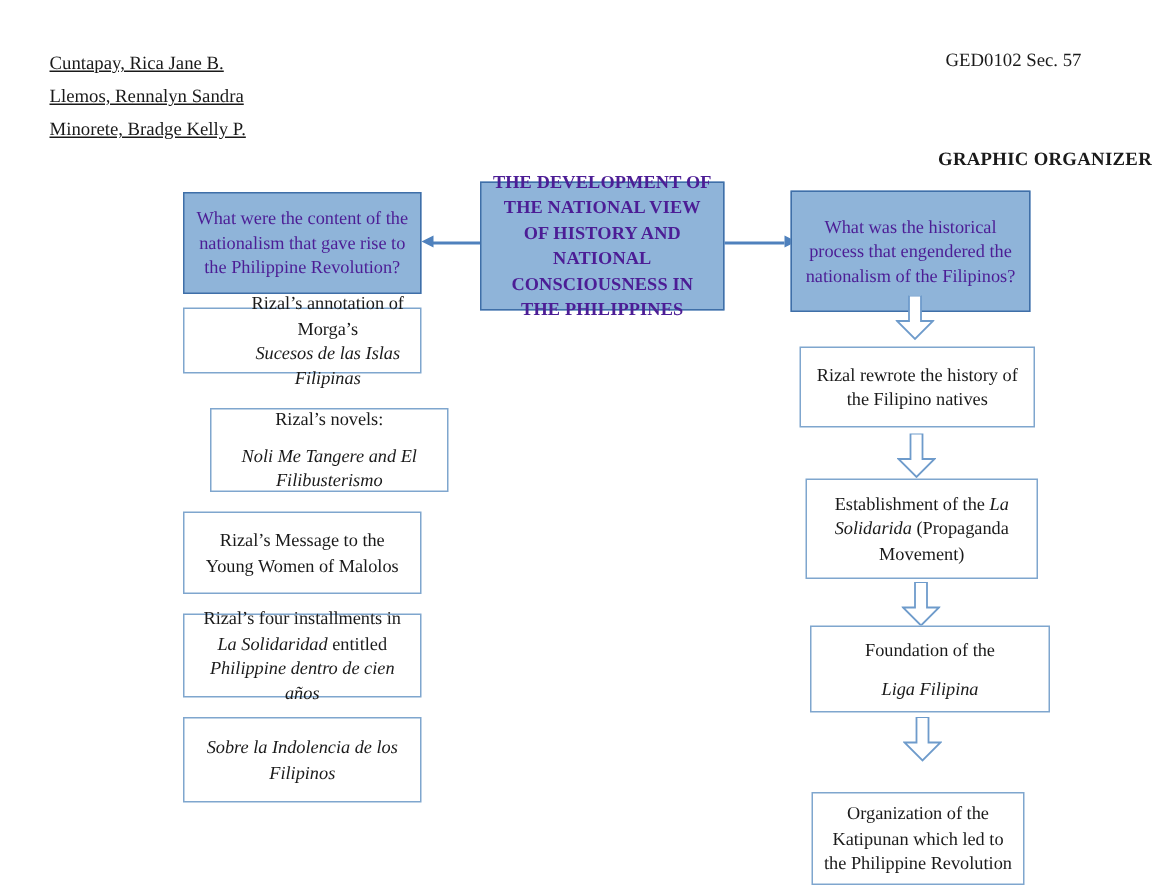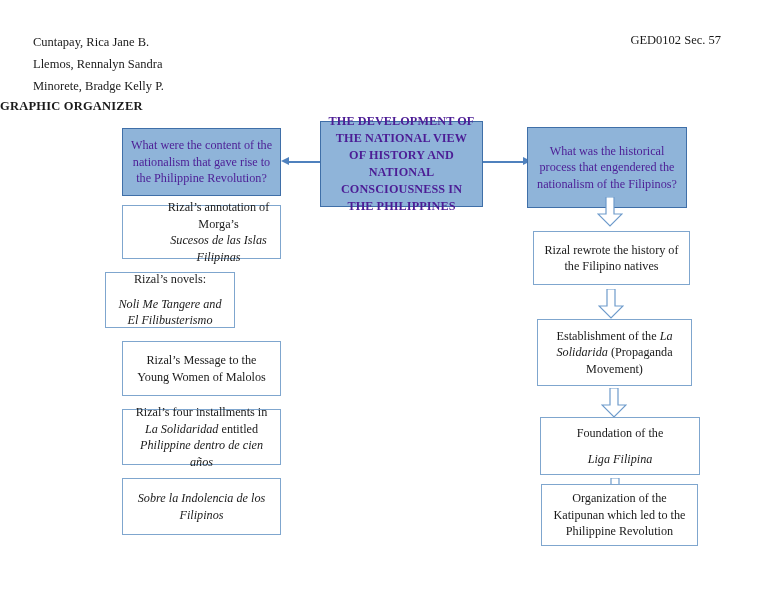--- a/index.html
+++ b/index.html
@@ -24,34 +24,34 @@
   }
 
   
   .hdr-names {
     position: absolute;
     left: 33px;
     top: 31px;
     font-size: 12.5px;
     line-height: 22px;
   }
-  .hdr-names div { white-space: nowrap; }
+  .hdr-names div { white-space: nowrap; text-decoration: underline; }
   .hdr-course {
     position: absolute;
     right: 47px;
     top: 33px;
     font-size: 12.5px;
     white-space: nowrap;
   }
   .doc-title {
     position: absolute;
     left: 0;
     top: 99px;
     width: 768px;
-    text-align: left;
+    text-align: right;
     font-size: 12.5px;
     font-weight: bold;
     letter-spacing: 0.2px;
   }
 
   
   .box {
     position: absolute;
     box-sizing: border-box;
     display: flex;
@@ -124,28 +124,28 @@
 
   <div>
     <div class="hline" style="left:483px; top:161px; width:40px;"></div>
     <div class="arrowhead arrow-right" style="left:523px; top:157px;"></div>
   </div>
 
   <div class="box box-blue" style="left:122px; top:128px; width:159px; height:68px;">
     <div class="inner">What were the content of the nationalism that gave rise to the Philippine Revolution?</div>
   </div>
 
-  <div class="box box-white" style="left:122px; top:205px; width:159px; height:54px;padding-left:41px;">
+  <div class="box box-white" style="left:122px; top:205px; width:159px; height:44px;padding-left:41px;">
     <div class="inner">
       <div>Rizal’s annotation of Morga’s</div>
       <div class="it">Sucesos de las Islas Filipinas</div>
     </div>
   </div>
 
-  <div class="box box-white" style="left:105px; top:272px; width:130px; height:56px;">
+  <div class="box box-white" style="left:140px; top:272px; width:159px; height:56px;">
     <div class="inner">
       <div>Rizal’s novels:</div>
       <div style="height:8px"></div>
       <div class="it">Noli Me Tangere and El Filibusterismo</div>
     </div>
   </div>
 
   <div class="box box-white" style="left:122px; top:341px; width:159px; height:55px;">
     <div class="inner">Rizal’s Message to the Young Women of Malolos</div>
   </div>
@@ -195,17 +195,17 @@
       <div class="it">Liga Filipina</div>
     </div>
   </div>
 
   <div class="blockarrow" style="left:602px; top:478px;">
     <svg width="26" height="30" viewBox="0 0 26 30">
       <polygon points="9,0 17,0 17,17 25,17 13,29 1,17 9,17" fill="#ffffff" stroke="#6E9BCB" stroke-width="1.2"></polygon>
     </svg>
   </div>
 
-  <div class="box box-white" style="left:541px; top:484px; width:157px; height:62px;">
+  <div class="box box-white" style="left:541px; top:528px; width:142px; height:62px;">
     <div class="inner">Organization of the Katipunan which led to the Philippine Revolution</div>
   </div>
 
 </div>
 
 </body></html>

